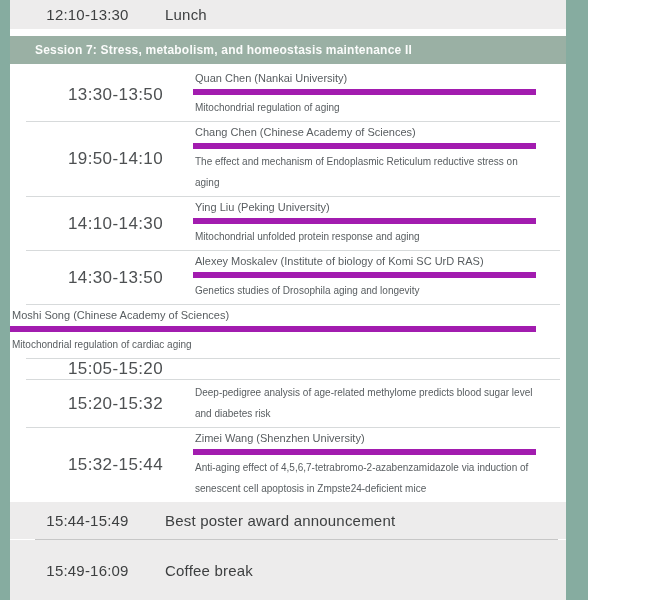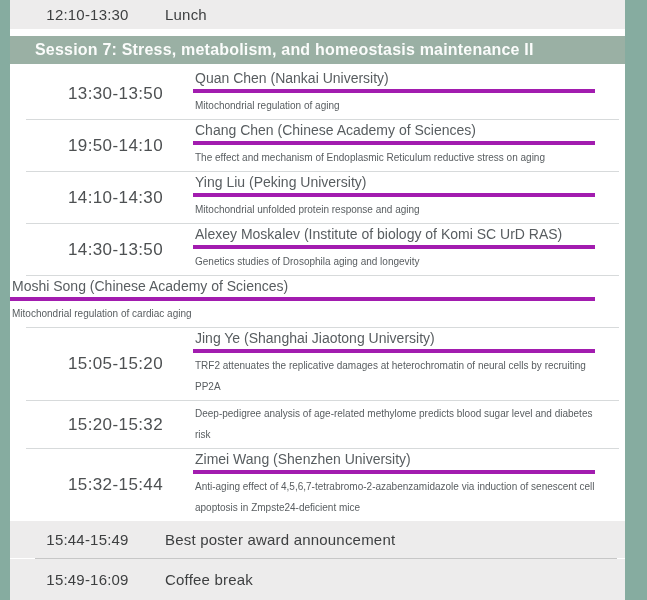--- a/index.html
+++ b/index.html
@@ -1,17 +1,17 @@
 <!DOCTYPE html>
 <html><head>
 <meta charset="utf-8">
 <style>
   html,body { margin:0; padding:0; background:#ffffff; }
   .page {
-    width:647px; height:600px; position:relative; overflow:hidden;
+    width:588px; height:600px; position:relative; overflow:hidden;
     background:#4c1d95;
     font-family:"Liberation Sans", sans-serif;
     text-decoration:underline;
   }
   .side-border { position:absolute; top:0; bottom:0; background:#86aca0; }
   .side-border.left  { left:0;  width:10px; }
   .side-border.right { right:0; width:22px; }
 
   .content {
     position:absolute; left:10px; right:22px; top:0; bottom:0;
@@ -28,36 +28,36 @@
   .row-lunch  { height:29px; flex:none; }
   .row-poster { height:37px; flex:none;justify-content:space-between; }
   .row-coffee { flex:1; }
 
   .gap-a { height:7px; flex:none; background:#ffffff; }
   .gap-b { height:4px; flex:none; background:#ffffff; }
 
   .session-band {
     height:28px; flex:none; background:#9ab0a4;
     display:flex; align-items:center; padding-left:25px;
-    color:#fbfcfb; font-weight:bold; font-size:16px; letter-spacing:0.2px;
+    color:#fbfcfb; font-weight:bold; font-size:12px; letter-spacing:0.2px;
   }
 
   .talks { flex:none; display:flex; flex-direction:column; }
   .talk-row { display:flex; }
   .talk-time {
     width:155px; flex:none; display:flex; align-items:center; justify-content:center;
     font-size:17px; color:#4d5052; letter-spacing:0.4px;padding-left:28px;
   }
   .talk-details {
     flex:1; display:flex; flex-direction:column; justify-content:center;
     padding-right:30px;
   }
   .talk-speaker {
-    font-size:14px; color:#585d60; line-height:15px;
-    padding:3px 0 3px 2px; border-bottom:4px solid #a21caf;
+    font-size:11px; color:#585d60; line-height:15px;
+    padding:3px 0 3px 2px; border-bottom:6px solid #a21caf;
   }
   .talk-title {
     font-size:10px; color:#585d60; line-height:21px;
     padding:2px 0 3px 2px;
   }
   .row-sep { height:1px; flex:none; background:#d7dadb; margin:0 6px 0 16px; }
 
   .thin-sep {
     height:1px; flex:none; background:#c7c7c7; margin:0 8px 0 25px;
   }
@@ -125,24 +125,20 @@
       <div class="talk-row">
         <div class="talk-details">
           <div class="talk-speaker">Moshi Song (Chinese Academy of Sciences)</div>
           <div class="talk-title">Mitochondrial regulation of cardiac aging</div>
         </div>
       </div>
       <div class="row-sep"></div>
 
       <div class="talk-row">
         <div class="talk-time">15:05-15:20</div>
-        <div class="talk-details">
-          <div class="talk-speaker">Jing Ye (Shanghai Jiaotong University)</div>
-          <div class="talk-title">TRF2 attenuates the replicative damages at heterochromatin of neural cells by recruiting PP2A</div>
-        </div>
       </div>
       <div class="row-sep"></div>
 
       <div class="talk-row">
         <div class="talk-time">15:20-15:32</div>
         <div class="talk-details">
           <div class="talk-title">Deep-pedigree analysis of age-related methylome predicts blood sugar level and diabetes risk</div>
         </div>
       </div>
       <div class="row-sep"></div>

